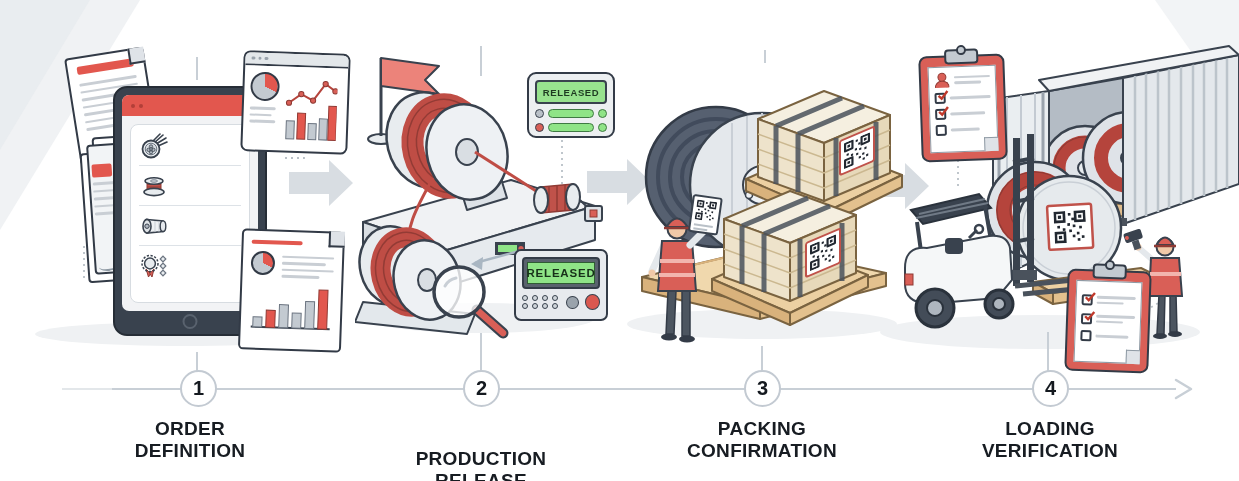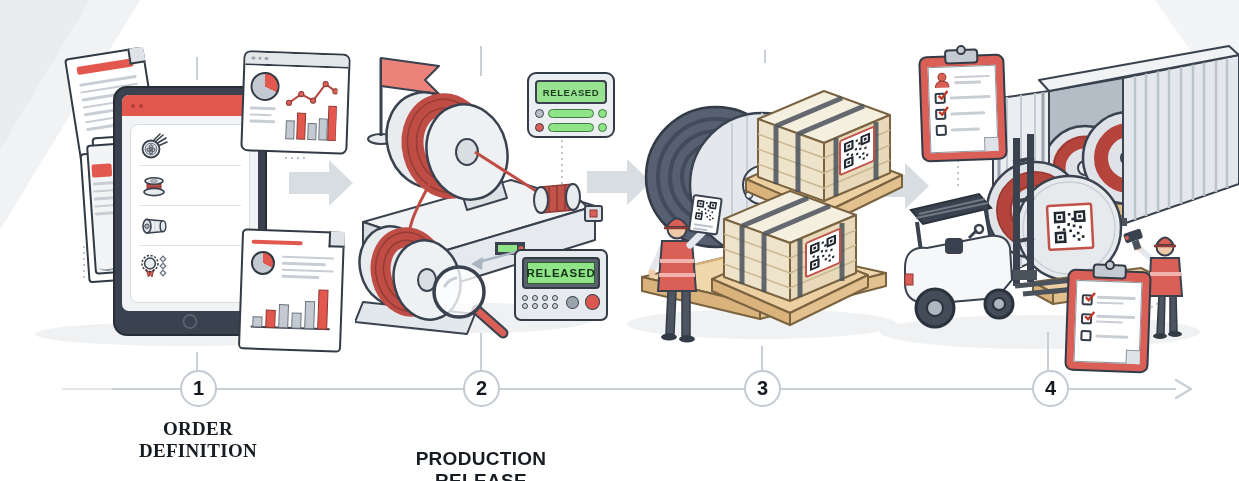--- a/index.html
+++ b/index.html
@@ -743,18 +743,22 @@
         </div>
       <div class="fold2"></div>
     </div>
   </div>
 
   <div class="t-circle" style="left:180px;">1</div>
   <div class="t-circle" style="left:463px;">2</div>
   <div class="t-circle" style="left:744px;">3</div>
   <div class="t-circle" style="left:1032px;">4</div>
 
-  <div class="t-label" style="left:88px;font-family:Liberation Serif, serif;">ORDER
+  <div class="t-label" style="left:80px;">ORDER
 DEFINITION</div>
   <div class="t-label" style="left:371px;margin-top:30px;">PRODUCTION
 RELEASE</div>
+  <div class="t-label" style="left:652px;">PACKING
+CONFIRMATION</div>
+  <div class="t-label" style="left:940px;">LOADING
+VERIFICATION</div>
 
 </div>
 
 </body></html>

